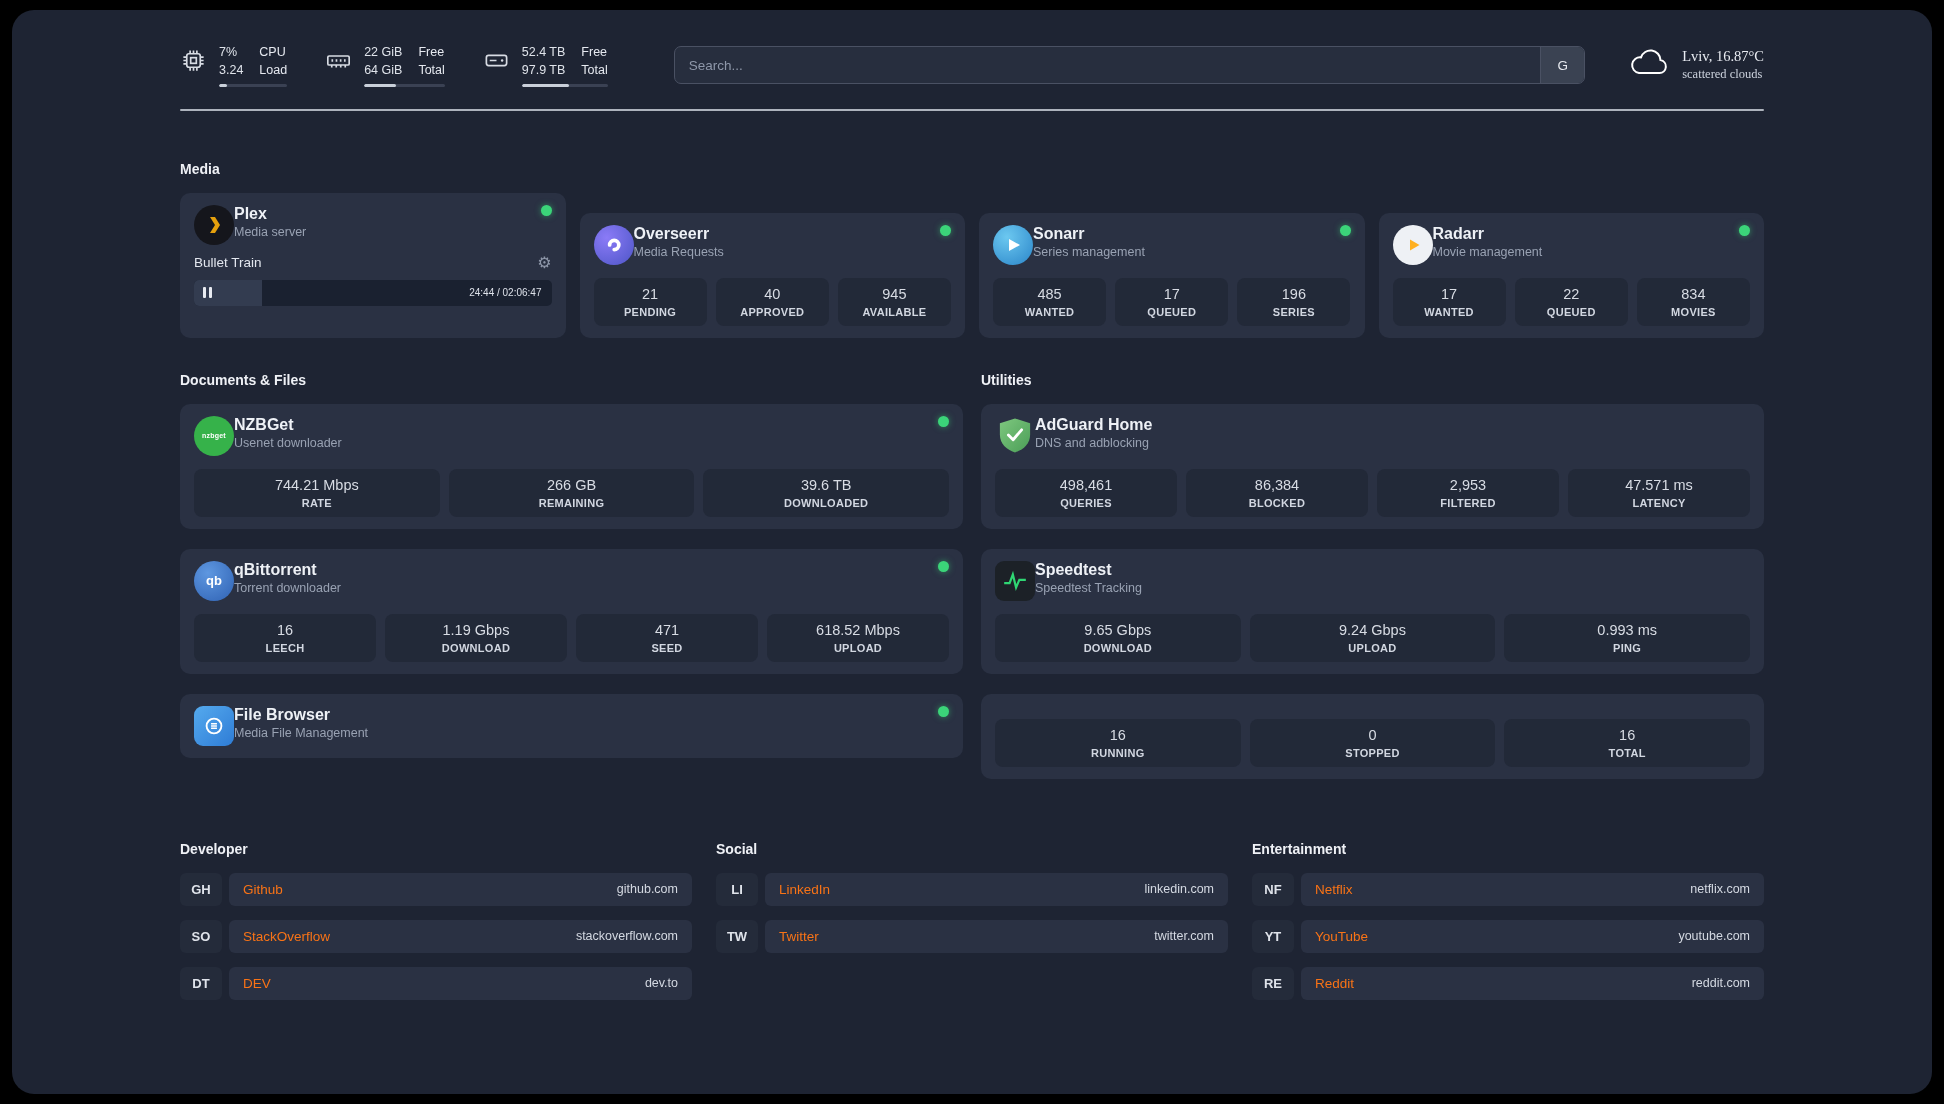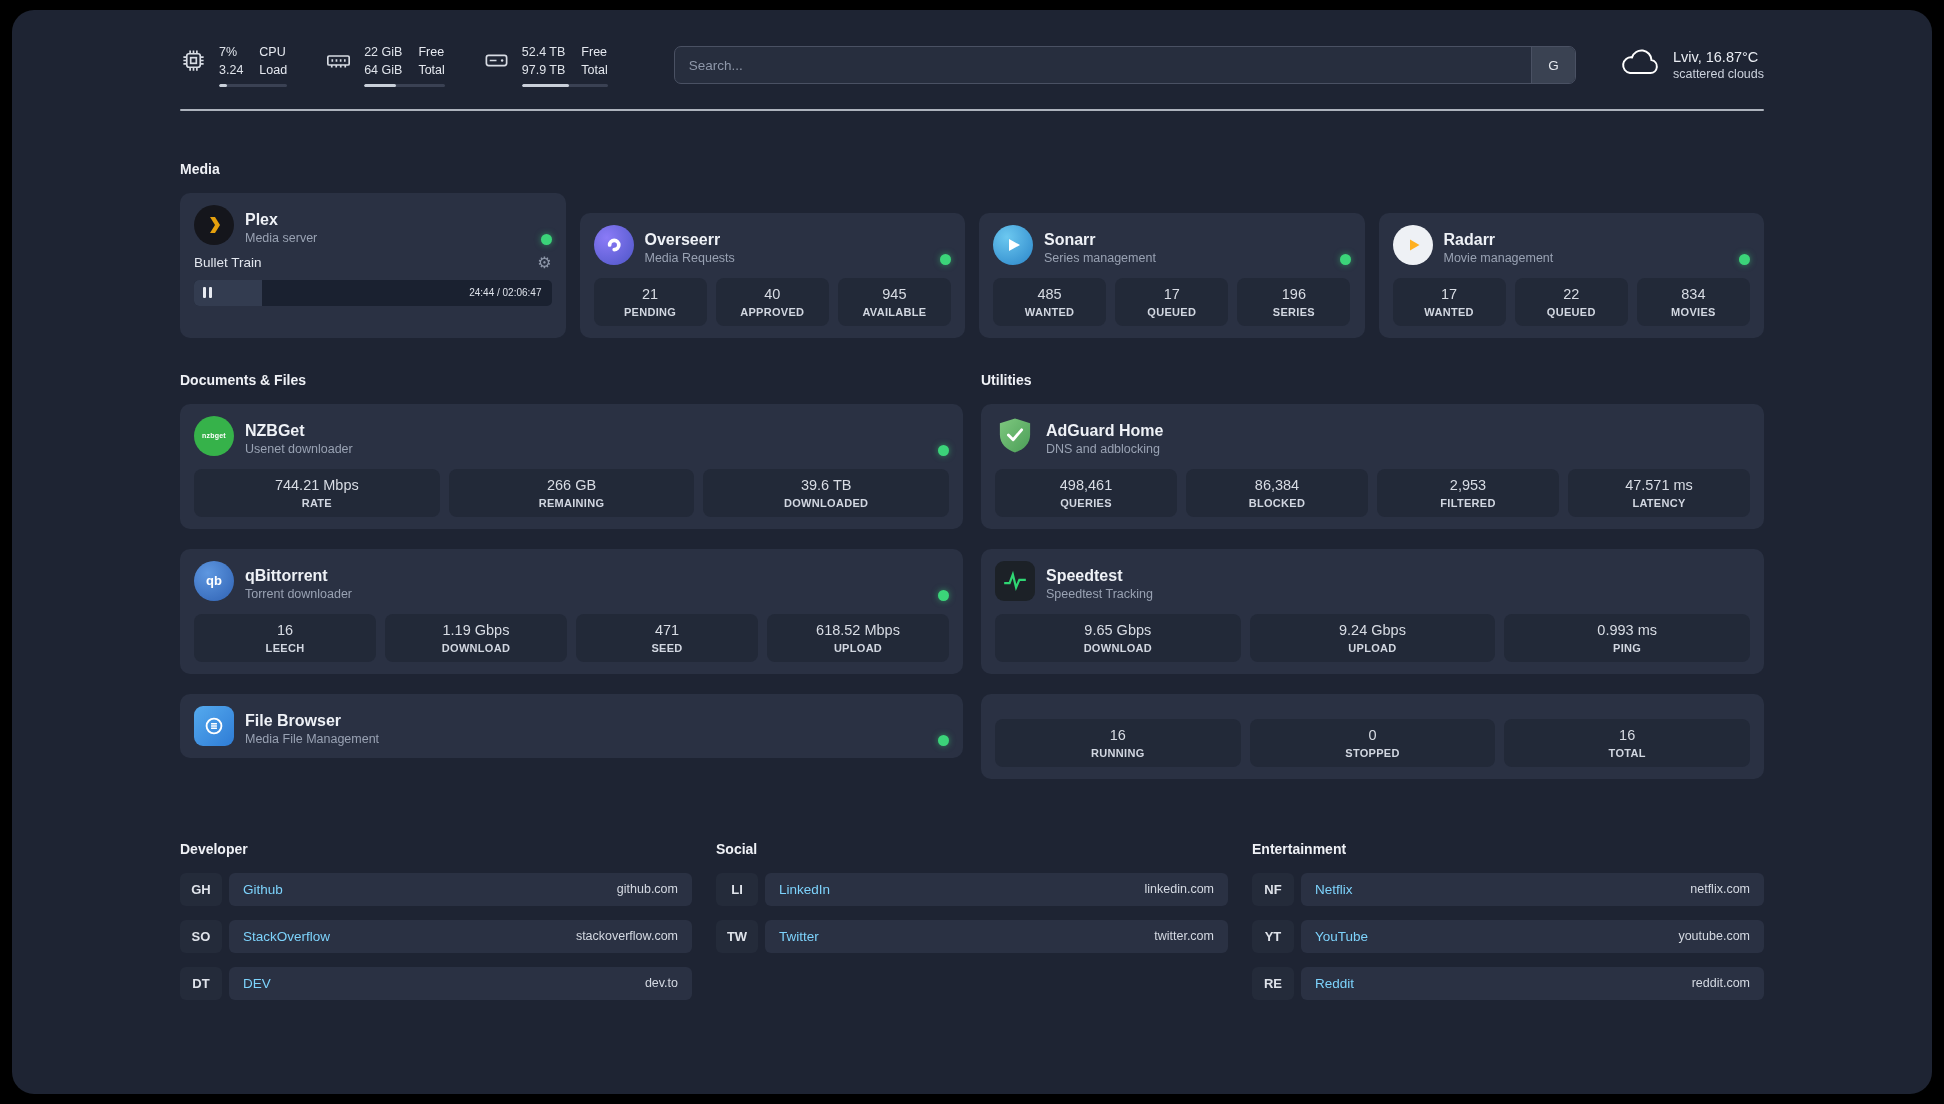--- a/index.html
+++ b/index.html
@@ -22,34 +22,34 @@
   .stat-bar-fill { height:100%; background:#c9cfd9; border-radius:2px; }
 
   .search-wrap { flex:1; display:flex; align-items:stretch; height:38px; margin:0 44px 0 28px;
     background:#272e3e; border:1px solid #4a5163; border-radius:7px; overflow:hidden; }
   .search-input { flex:1; background:transparent; border:none; outline:none; color:#dfe3ea;
     padding:0 14px; font-size:13.5px; font-family:"Liberation Sans", sans-serif; }
   .search-input::placeholder { color:#8e97a9; }
   .search-engine { width:44px; background:#3a4252; border:none; border-left:1px solid #4a5163;
     color:#e6e9ef; font-size:13.5px; cursor:pointer; font-family:"Liberation Sans", sans-serif; }
 
-  .weather { display:flex; align-items:center; gap:11px; }
+  .weather { display:flex; align-items:center; gap:11px;font-family:Liberation Serif, serif; }
   .weather-line1 { font-size:14.5px; color:#e9ecf2; }
   .weather-line2 { font-size:12.5px; color:#ccd2dd; margin-top:2px; }
 
   .divider { margin-top:22px; height:2px; background:#c7ccd6; opacity:.85; border-radius:1px; }
 
   
   .section-title { font-size:14px; font-weight:600; color:#eff1f6; }
   .media-section { margin-top:50px; }
   .grid-4 { display:grid; grid-template-columns:repeat(4,1fr); gap:14px; margin-top:16px; }
 
   .card { background:#2a3143; border-radius:10px; padding:12px 14px; position:relative; }
   .card + .card { margin-top:20px; }
-  .card-header { display:flex; align-items:flex-end; gap:11px; }
+  .card-header { display:flex; align-items:flex-start; }
   .app-meta { display:flex; flex-direction:column; }
   .app-name { font-size:16px; font-weight:600; color:#eef1f6; }
   .app-desc { font-size:12.5px; color:#99a2b3; margin-top:2px; }
   .status-dot { width:11px; height:11px; border-radius:50%; background:#3bd479;
     box-shadow:0 0 6px rgba(59,212,121,.55); margin-left:auto; }
 
   .app-icon { width:40px; height:40px; border-radius:50%; display:flex; align-items:center;
     justify-content:center; flex:0 0 auto; }
   .app-icon.square { border-radius:9px; }
   .icon-plain { width:40px; height:40px; display:flex; align-items:center; justify-content:center; flex:0 0 auto; }
@@ -77,21 +77,21 @@
   .col .section-title { margin-bottom:16px; }
 
   
   .bookmarks { display:grid; grid-template-columns:1fr 1fr 1fr; column-gap:24px; margin-top:62px; }
   .bm-col .section-title { margin-bottom:16px; }
   .bm-row { display:flex; align-items:center; gap:7px; margin-bottom:14px; }
   .bm-abbr { width:42px; height:33px; background:#242b3a; border-radius:6px; display:flex;
     align-items:center; justify-content:center; font-size:13px; font-weight:600; color:#dfe3ea; }
   .bm-pill { flex:1; height:33px; background:#2a3143; border-radius:6px; display:flex;
     align-items:center; justify-content:space-between; padding:0 14px; cursor:pointer; }
-  .bm-name { font-size:13.5px; color:#7dd3fc; }
+  .bm-name { font-size:13.5px; color:#f97316; }
   .bm-url { font-size:12.5px; color:#d4d9e2; }
 </style>
 </head>
 <body>
 
 <div class="panel">
 <div class="content">
 
   <div class="topbar">
 

